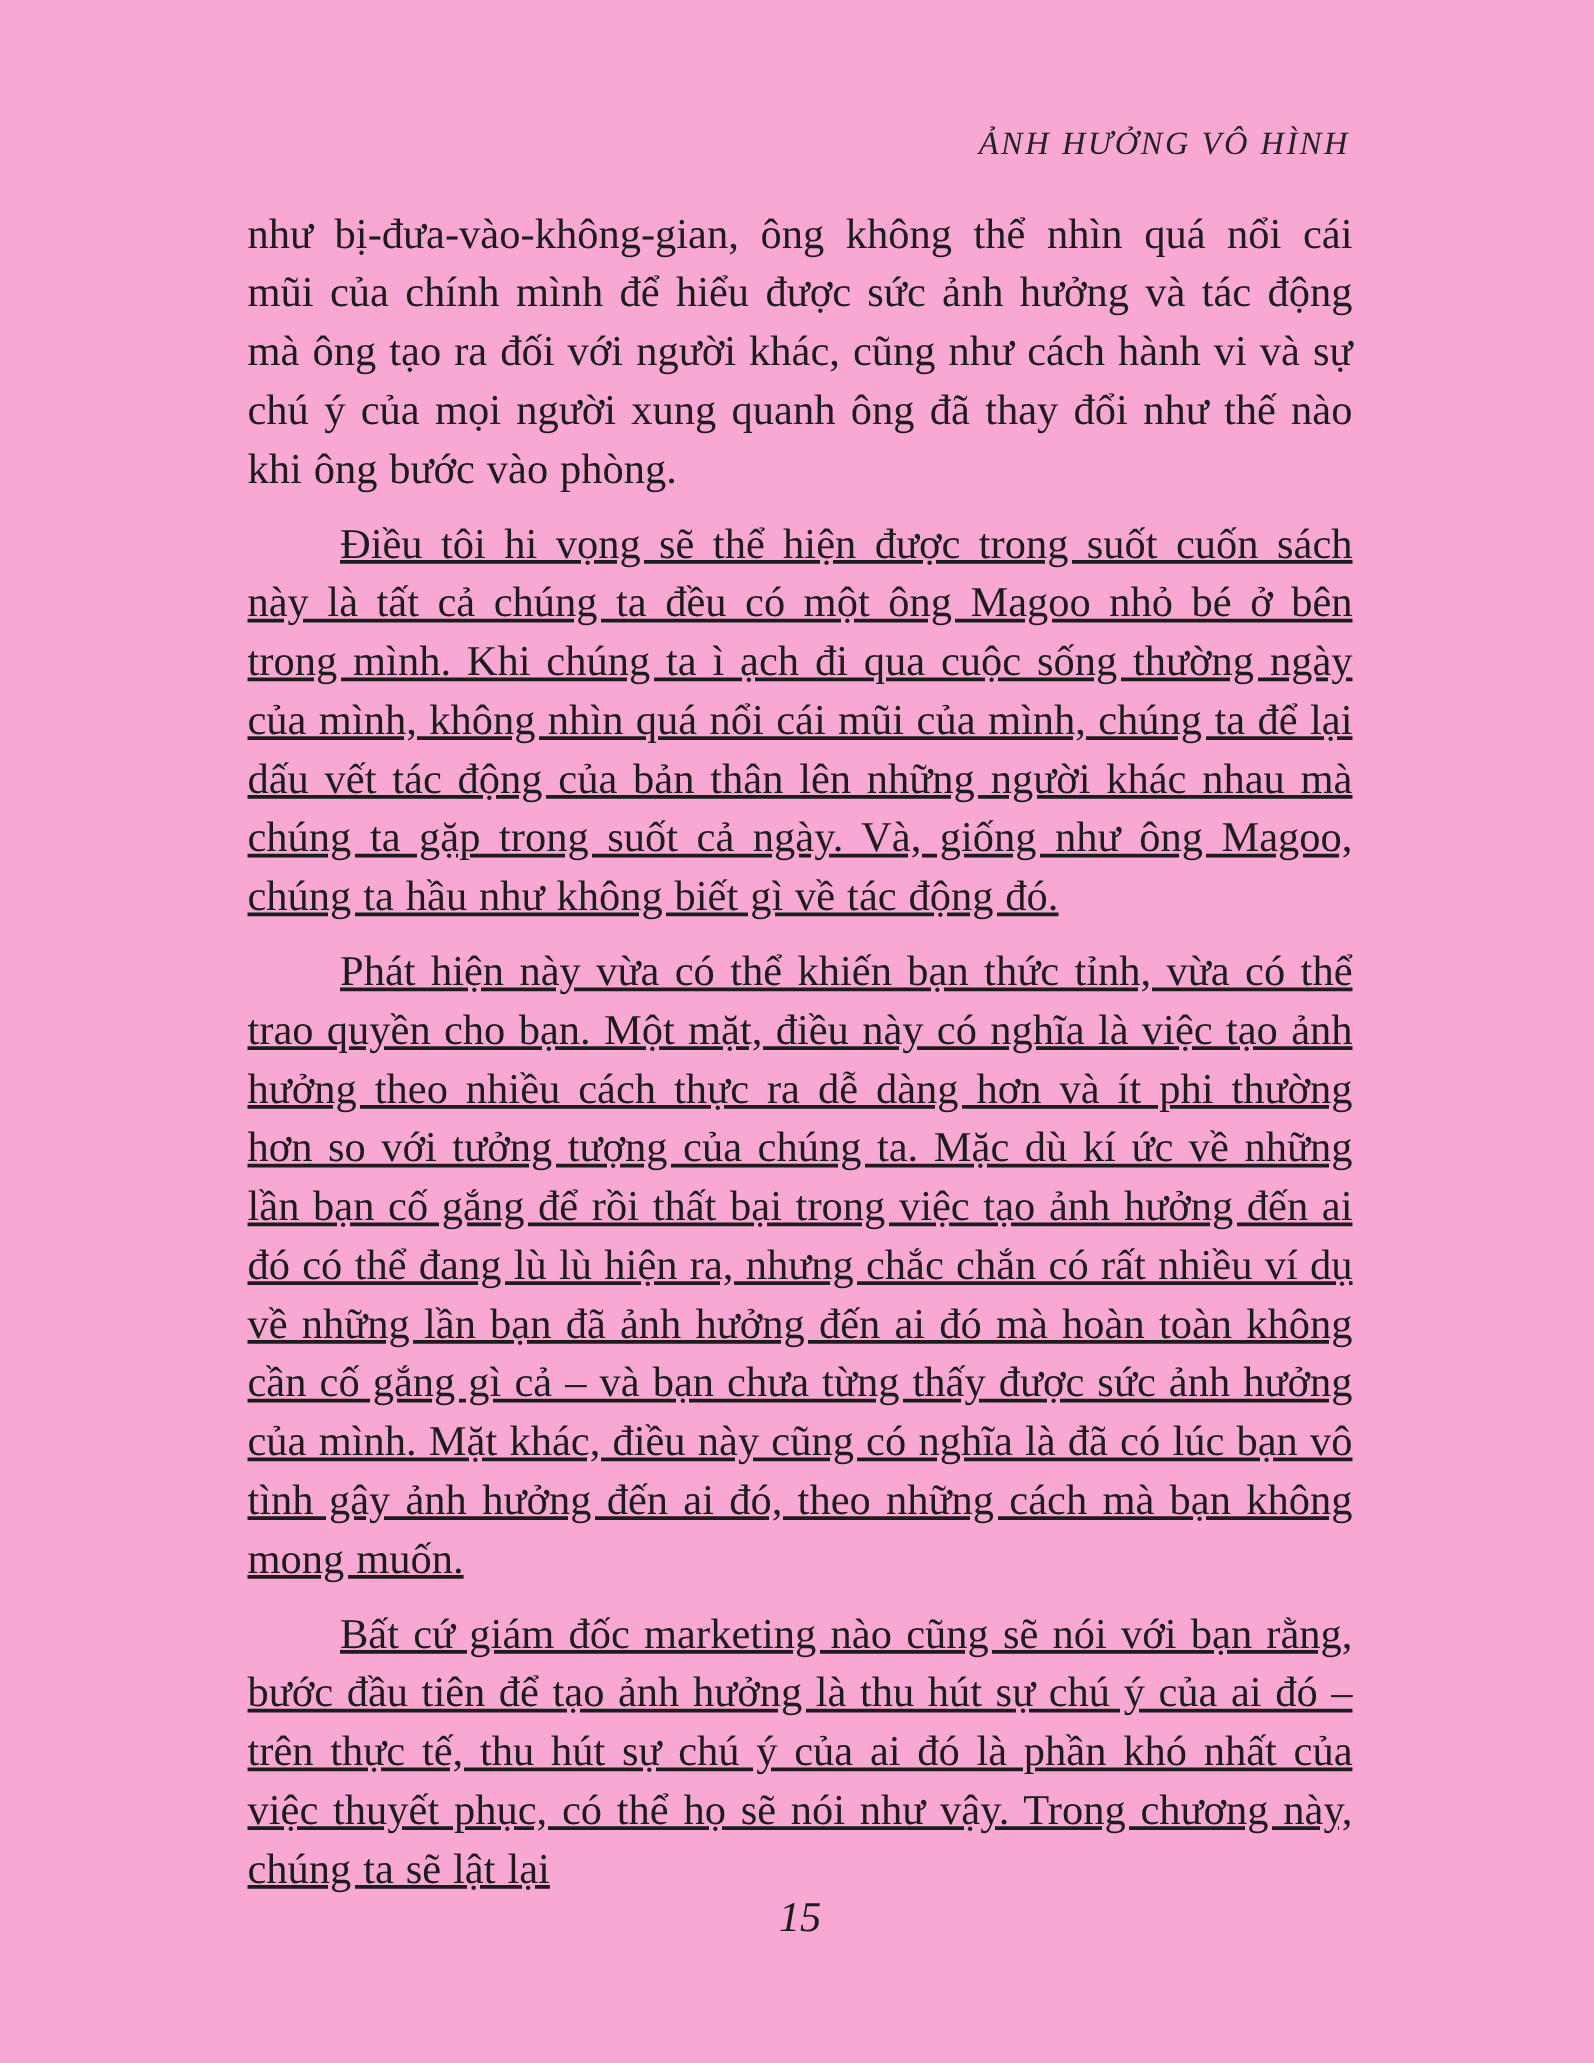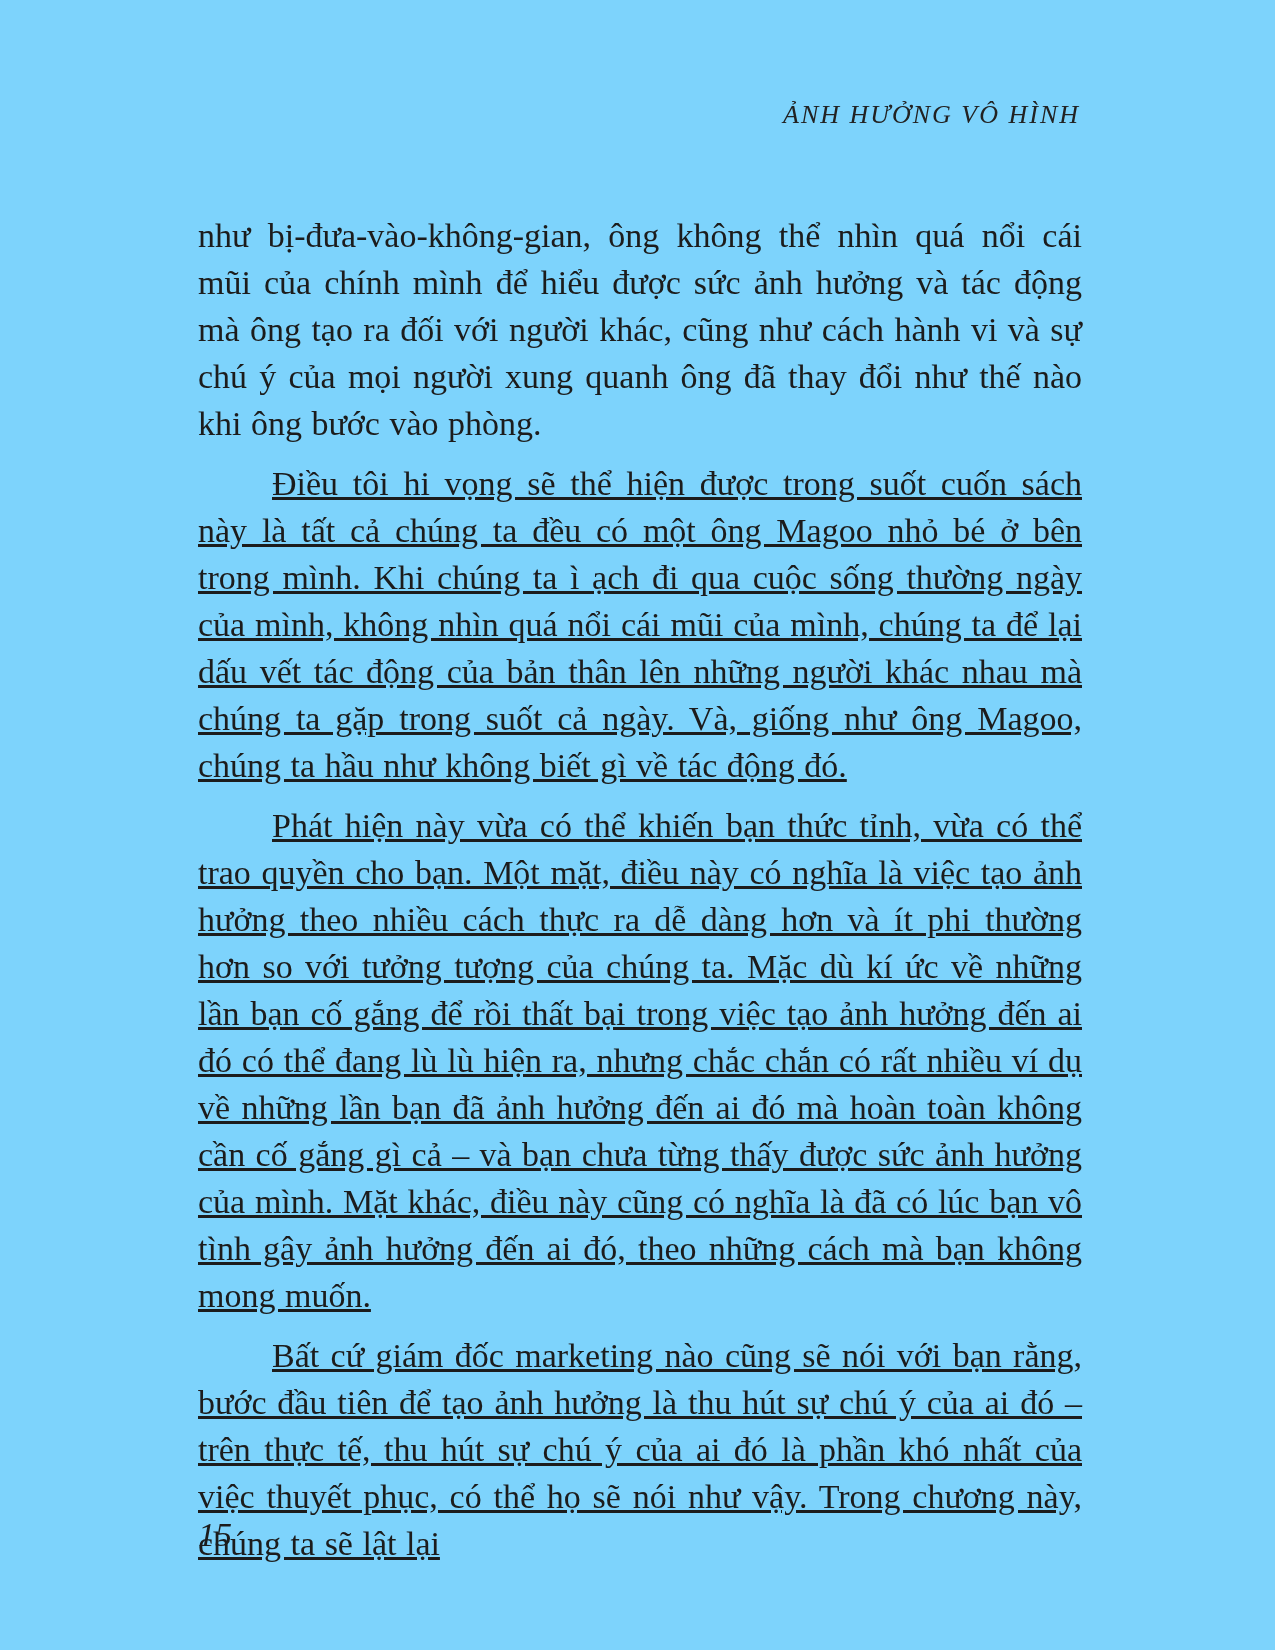--- a/index.html
+++ b/index.html
@@ -8,57 +8,58 @@
     width: 1275px;
     height: 1650px;
     position: relative;
     font-family: "Liberation Serif", "DejaVu Serif", serif;
     color: #1c1c1c;
     overflow: hidden;
   }
   .page {
     position: absolute;
     inset: 0;
-    background: #7dd3fc;
+    background: #f9a8d4;
     padding-left: 15px;
   }
   .content {
     position: absolute;
     left: 198px;
     width: 884px;
     top: 100px;
   }
   .running-head {
     text-align: right;
     font-style: italic;
     font-size: 26px;
     letter-spacing: 2px;
     color: #222222;
     padding-right: 2px;
   }
   .body-text {
-    margin-top: 82px;
+    margin-top: 34px;
   }
   .body-text p {
     font-size: 34px;
     line-height: 47px;
     text-align: justify;
     color: #1c1c1c;
     margin-bottom: 13px;
     word-spacing: 1px;
   }
   .body-text p.indent {
     text-indent: 74px;
     text-decoration: underline;
   }
   .page-number {
     position: absolute;
     left: 198px;
     width: 884px;
     top: 1516px;
+    text-align: center;
     font-style: italic;
     font-size: 34px;
     color: #1c1c1c;
   }
 </style>
 </head>
 <body>
 
 <div class="page">
   <div class="content">

